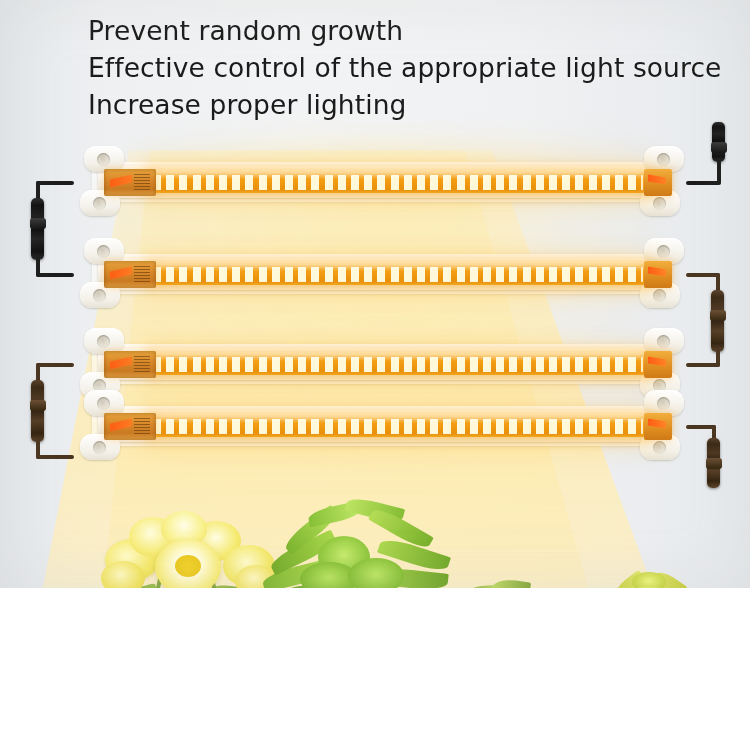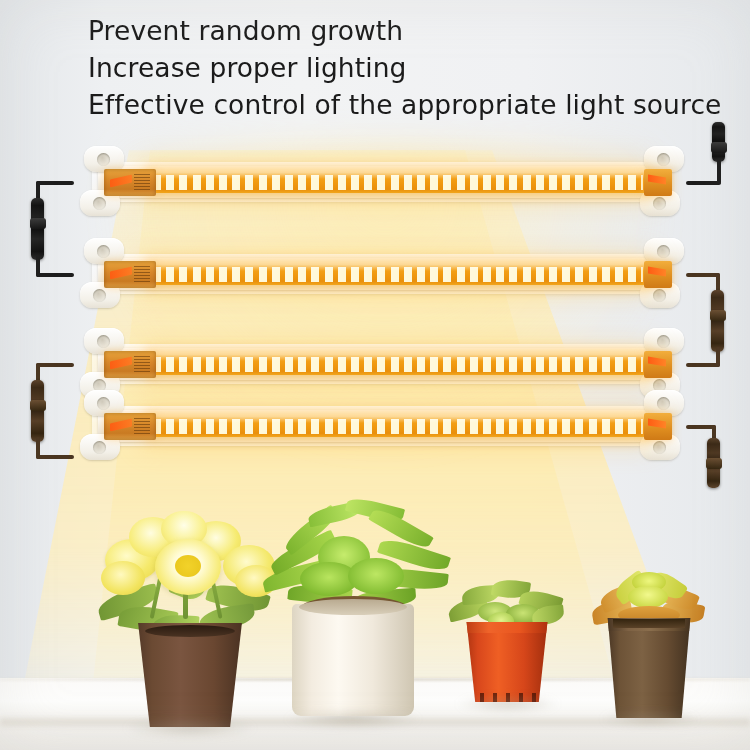--- a/index.html
+++ b/index.html
@@ -1,20 +1,20 @@
 <!DOCTYPE html>
 <html><head>
 <meta charset="utf-8">
 <title>LED Grow Light Bars Product Image</title>
 <style>
   html,body{margin:0;padding:0;background:#fff;}
   body{font-family:"Liberation Sans",sans-serif;}
 
   #stage{
-    position:relative;width:750px;height:750px;overflow:hidden;
+    position:relative;width:750px;height:588px;overflow:hidden;
     background:#d946ef;
   }
 
   
   .wall{
     position:absolute;left:0;top:0;width:750px;height:705px;
     background:
       linear-gradient(90deg,#e4e7ea 0%,#eef0f2 14%,#f2f3f4 40%,#f0f1f3 70%,#e6e9ec 100%);
   }
   .table{
@@ -252,22 +252,22 @@
   <div class="wall"></div>
   <div class="cone"></div>
   <div class="cone2"></div>
   <div class="cone-glowtop"></div>
 
   <div class="table"></div>
   <div class="table-edge"></div>
 
   <div class="headlines">
     <div>Prevent random growth</div>
+    <div>Effective control of the appropriate light source</div>
     <div>Increase proper lighting</div>
-    <div>Effective control of the appropriate light source</div>
   </div>
 
   <div class="conn" style="left:712px;top:122px;height:40px;"></div>
   <div class="cable" style="left:717px;top:158px;width:4px;height:26px;"></div>
   <div class="cable" style="left:686px;top:181px;width:35px;height:4px;"></div>
 
   <div class="cable" style="left:36px;top:181px;width:38px;height:4px;"></div>
   <div class="cable" style="left:36px;top:181px;width:4px;height:22px;"></div>
   <div class="conn" style="left:31px;top:198px;height:62px;"></div>
   <div class="cable" style="left:36px;top:255px;width:4px;height:22px;"></div>

